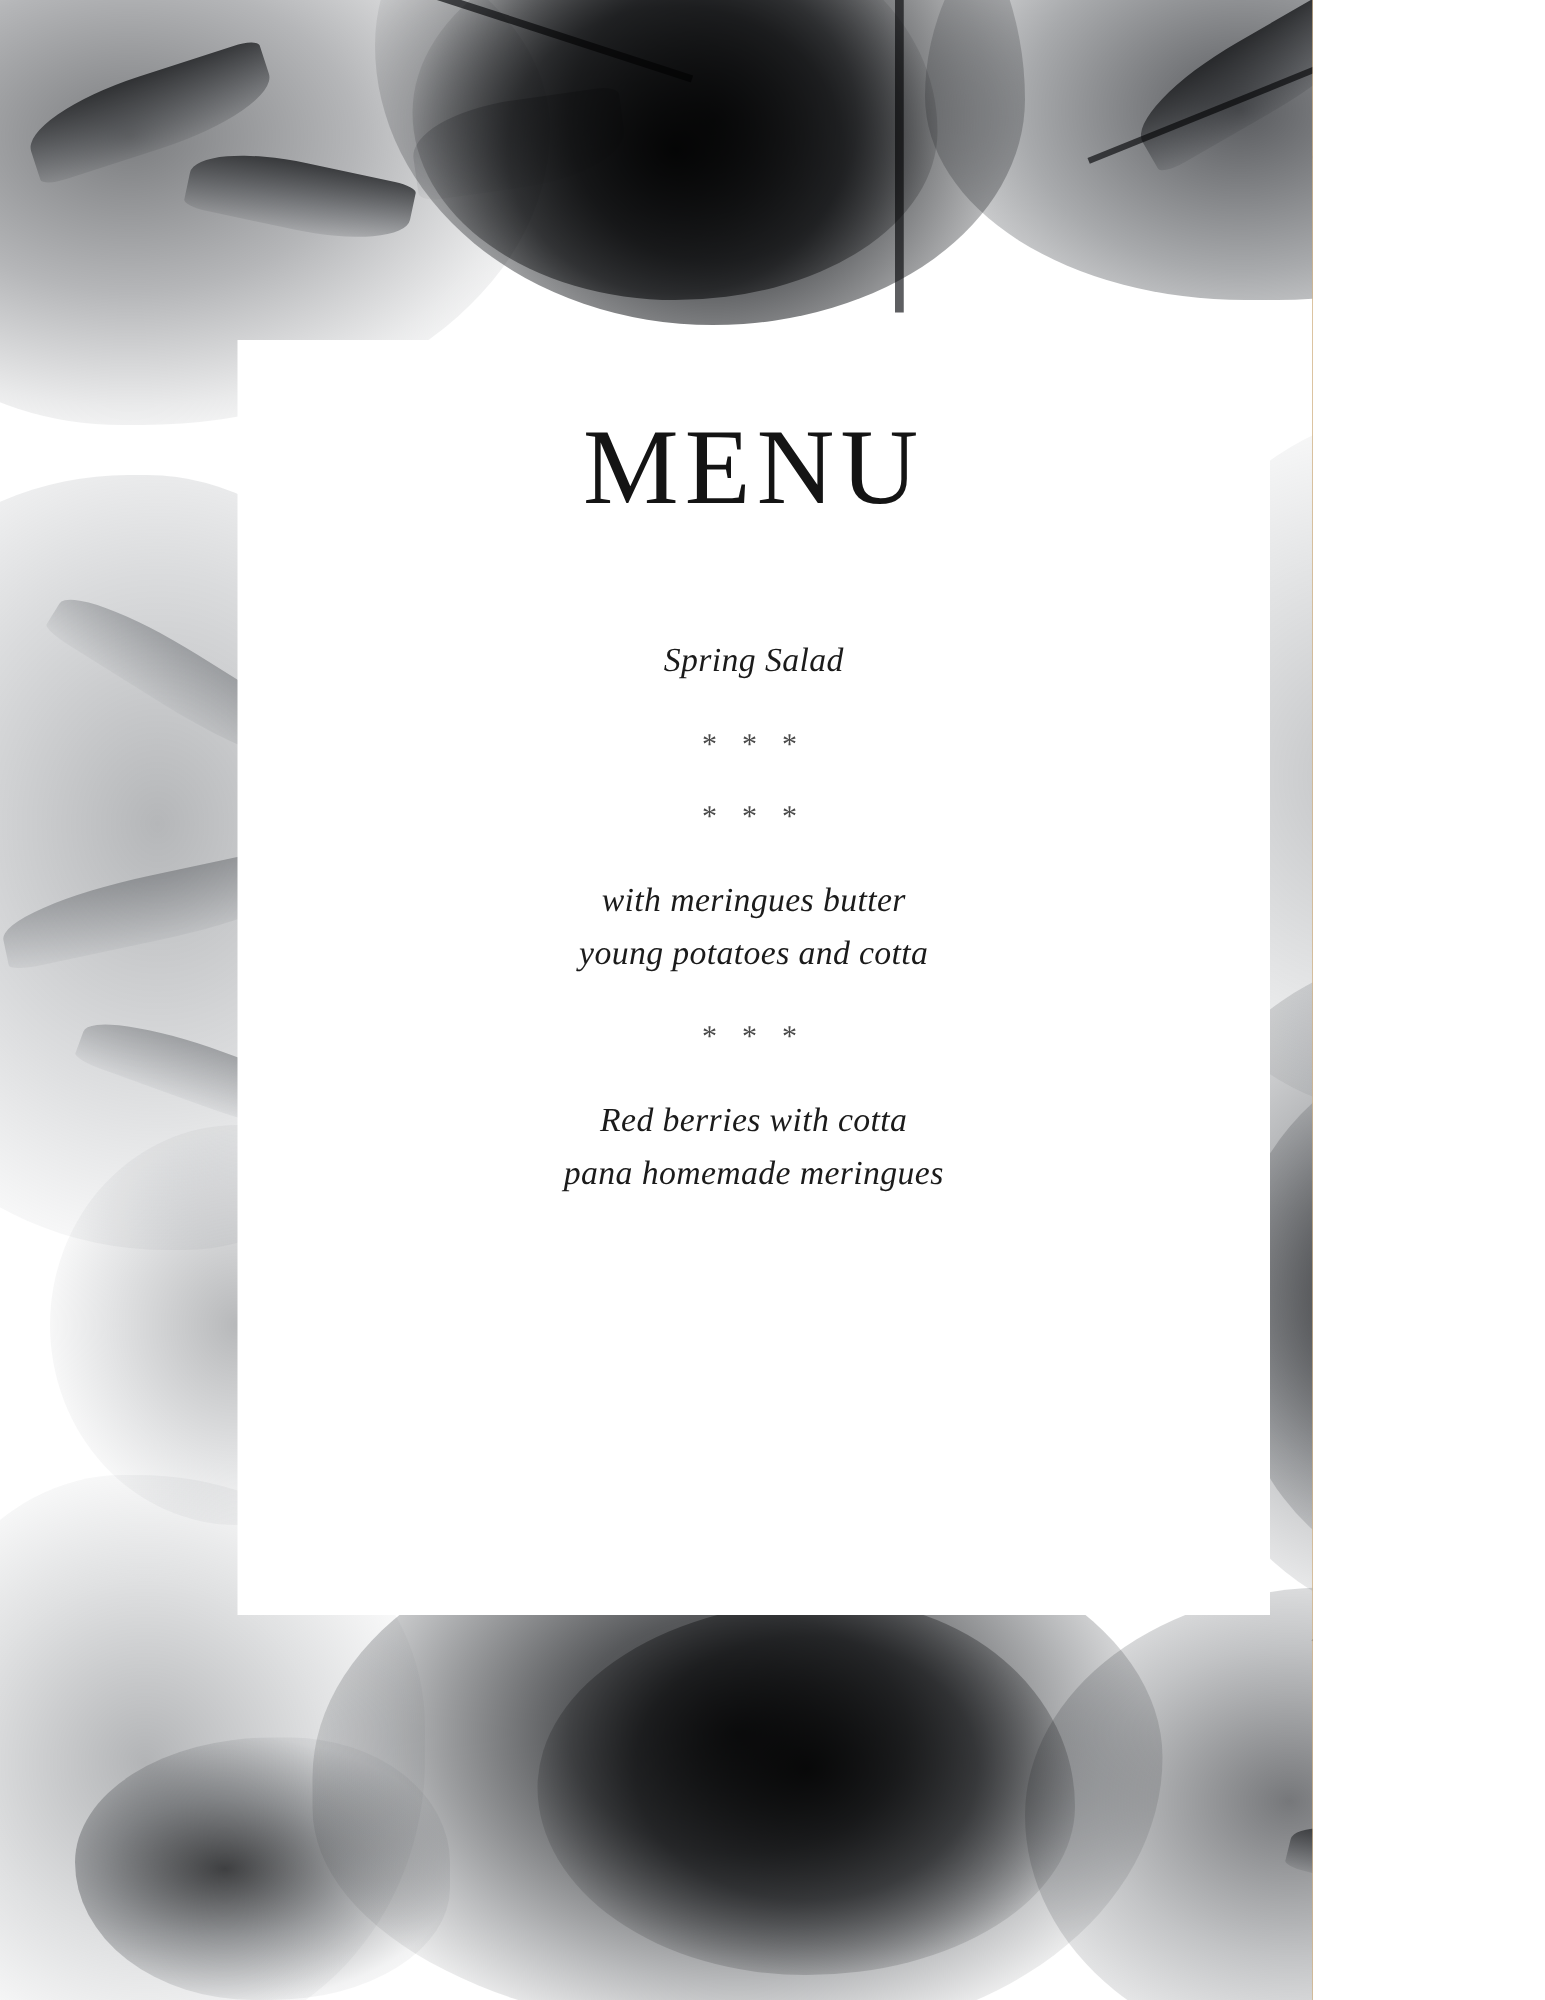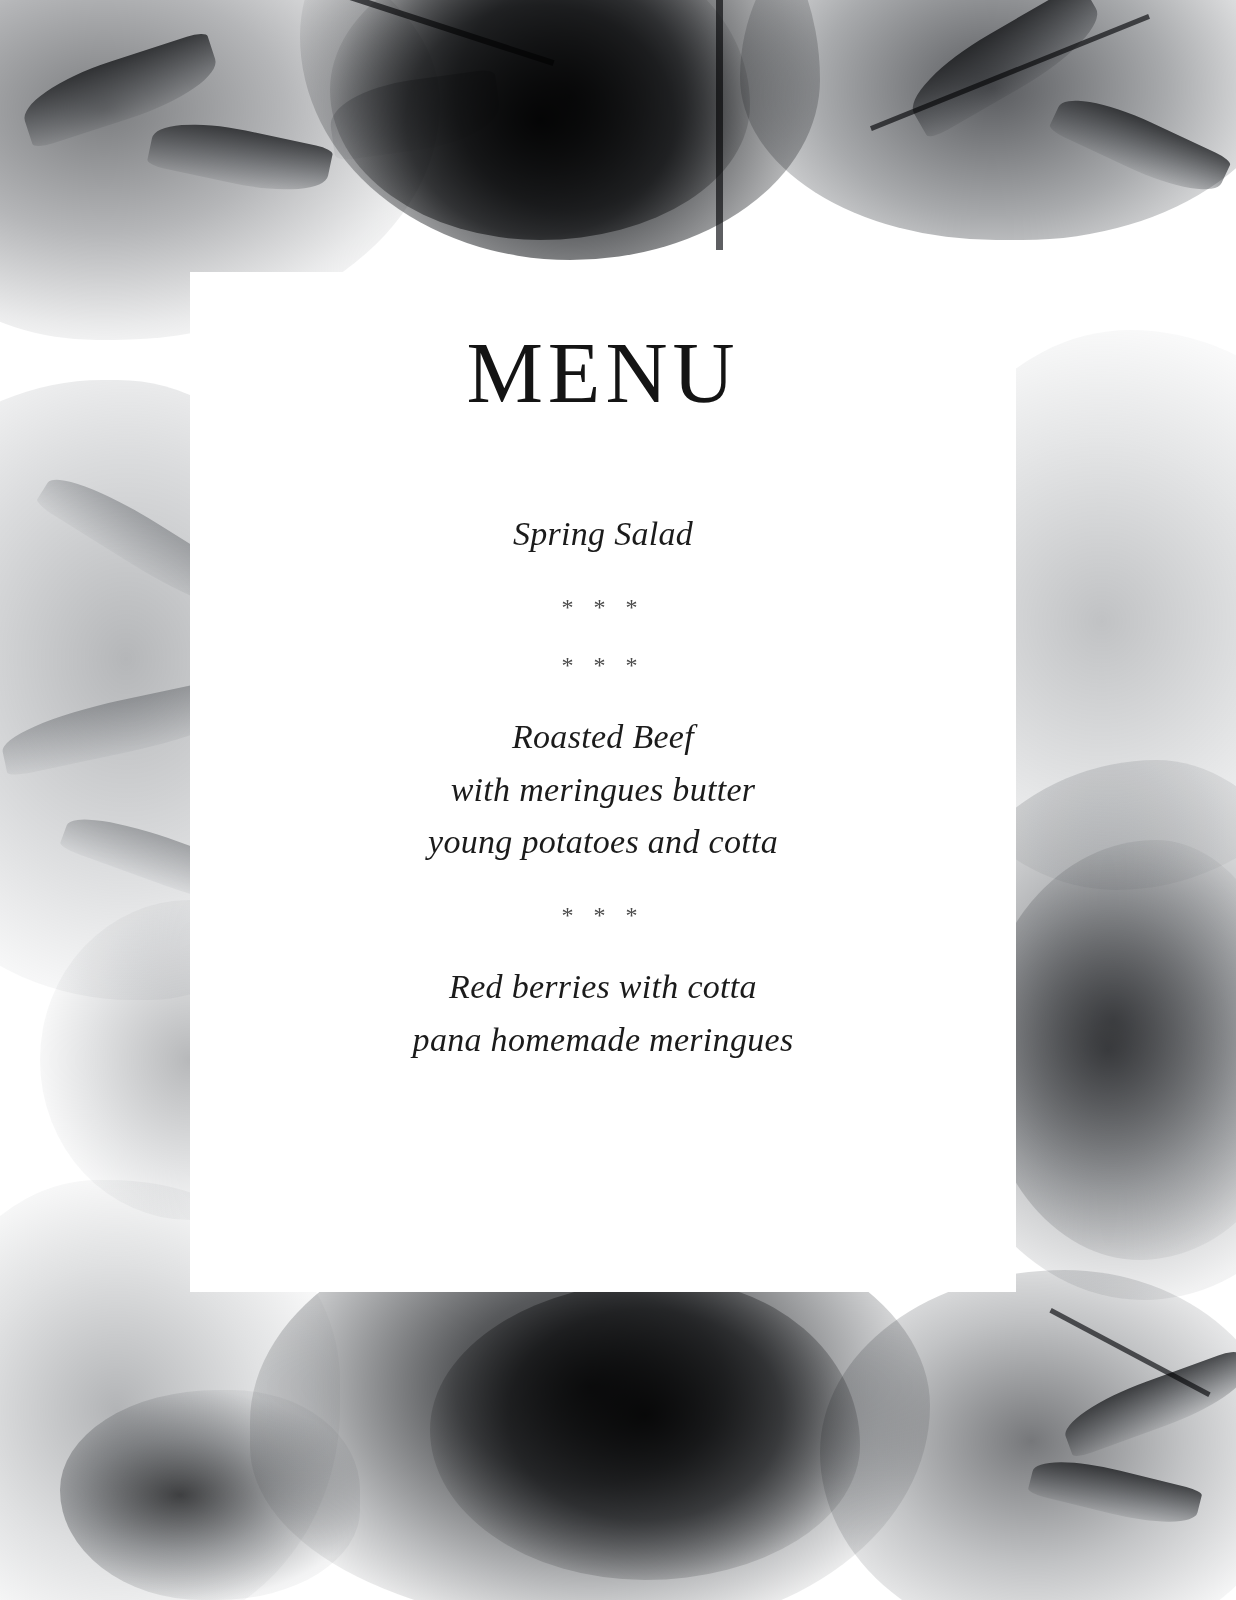--- a/index.html
+++ b/index.html
@@ -9,21 +9,21 @@
   }
   body {
     width: 1236px;
     height: 1600px;
     overflow: hidden;
     font-family: "Liberation Serif", serif;
   }
 
   .page {
     position: relative;
-    width: 1236px;
+    width: 1050px;
     height: 1600px;
     overflow: hidden;
     background: #a16207;
   }
 
   
   .bg {
     position: absolute;
     inset: 0;
     overflow: hidden;
@@ -136,21 +136,21 @@
   }
 
   .courses {
     margin-top: 90px;
     text-align: center;
   }
 
   .course {
     font-family: "Liberation Serif", serif;
     font-style: italic;
-    font-size: 34px;
+    font-size: 27px;
     line-height: 1.55;
     color: #1b1b1b;
     letter-spacing: 0.3px;
   }
 
   .course-line { display: block; }
 
   .sep {
     font-family: "Liberation Serif", serif;
     font-size: 24px;
@@ -207,21 +207,20 @@
       <div class="course">
         <span class="course-line">Spring Salad</span>
       </div>
 
       <div class="sep">* * *</div>
 
 
       <div class="sep">* * *</div>
 
       <div class="course">
-        <span class="course-line">Roasted Beef</span>
         <span class="course-line">with meringues butter</span>
         <span class="course-line">young potatoes and cotta</span>
       </div>
 
       <div class="sep">* * *</div>
 
       <div class="course">
         <span class="course-line">Red berries with cotta</span>
         <span class="course-line">pana homemade meringues</span>
       </div>

